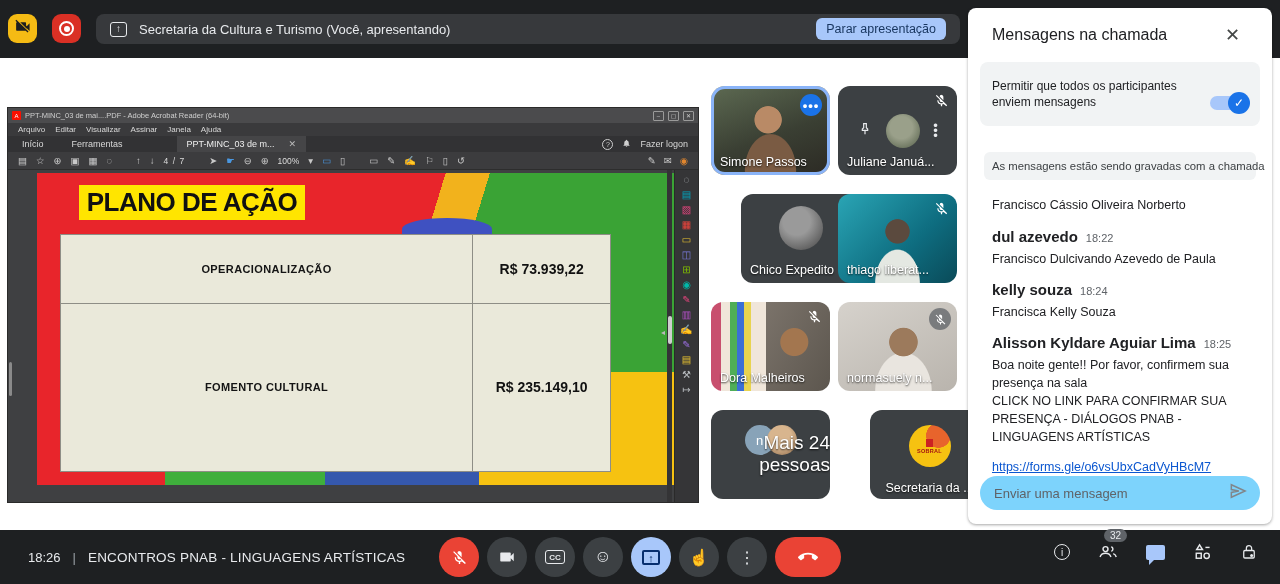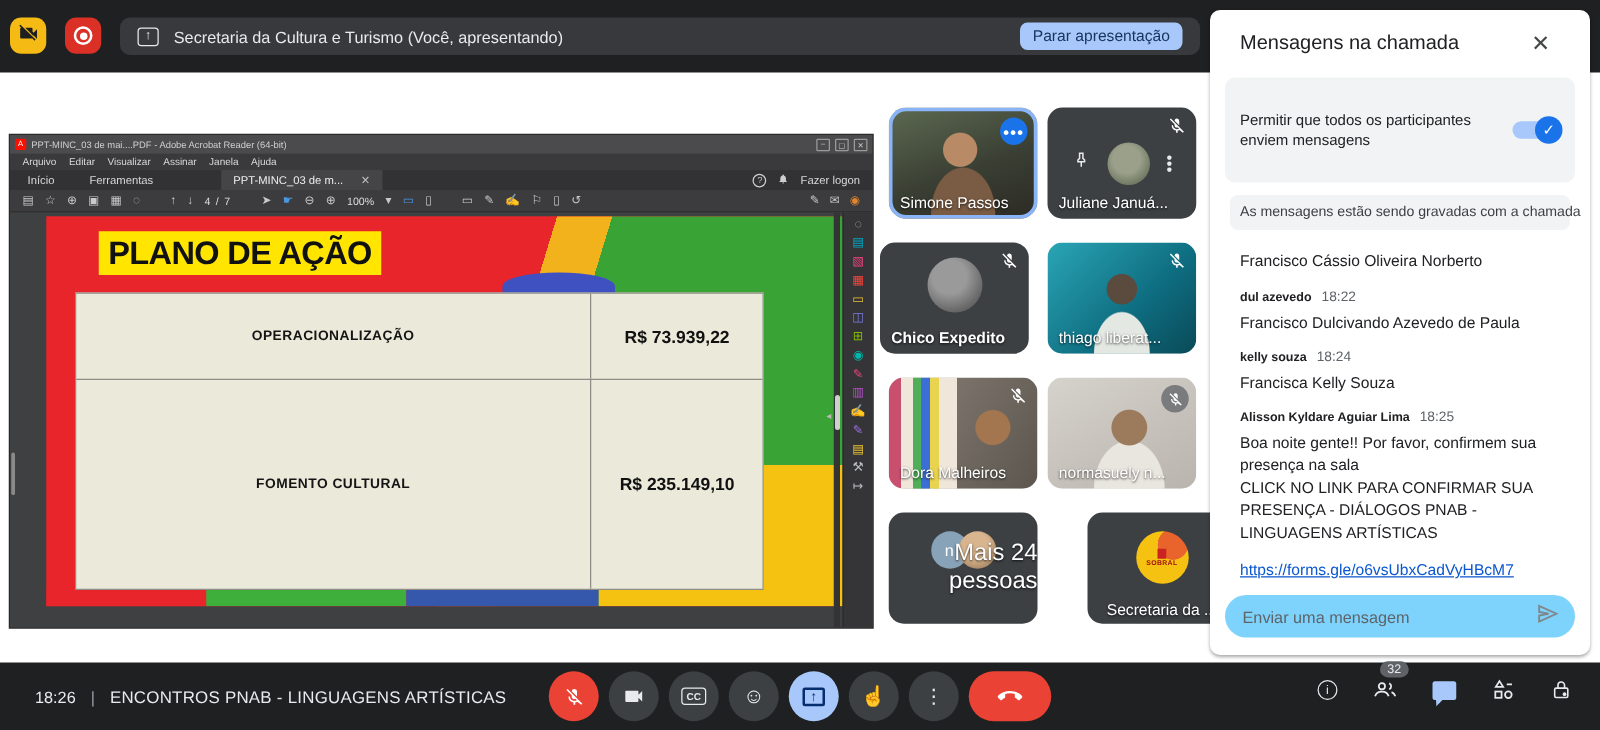--- a/index.html
+++ b/index.html
@@ -139,33 +139,33 @@
     display:flex; flex-direction:column; align-items:center; justify-content:center; }
   .logo-sobral .crest { width:7px; height:8px; background:#c22; margin-bottom:1px; }
   .logo-sobral .lt { color:#a31212; font-size:5.5px; font-weight:bold; letter-spacing:.3px; }
 
   
   .chat { position:absolute; left:968px; top:8px; width:304px; height:516px; background:#fff;
     border-radius:8px; box-shadow:0 1px 3px rgba(0,0,0,.35); overflow:hidden; }
   .chat-head { display:flex; align-items:center; padding:18px 32px 10px 24px; }
   .chat-title { font-size:16px; color:#202124; }
   .chat-close { margin-left:auto; color:#444746; font-size:18px; cursor:pointer; line-height:1; }
-  .perm { margin:8px 12px 10px 12px; background:#f1f3f4; border-radius:8px; padding:26px 12px;
-    display:flex; align-items:center; }
+  .perm { margin:8px 12px 26px 12px; background:#f1f3f4; border-radius:8px; padding:16px 12px;
+    display:flex; align-items:flex-end; }
   .perm-text { font-size:12px; color:#202124; line-height:1.35; width:205px; }
   .toggle { position:relative; width:38px; height:14px; background:#a8c7fa; border-radius:8px;
     margin-left:auto; cursor:pointer; }
   .knob { position:absolute; right:-2px; top:-4px; width:22px; height:22px; background:#1a73e8;
     border-radius:50%; color:#fff; font-size:12px; display:flex; align-items:center; justify-content:center; }
   .notice { margin:0 16px 12px 16px; background:#f1f3f4; border-radius:6px; padding:8px 8px;
     font-size:11.3px; color:#3c4043; text-align:center; white-space:nowrap; }
   .msgs { padding:4px 24px 0 24px; }
   .msg { margin-bottom:13px; }
   .msg-head { display:flex; align-items:baseline; gap:8px; margin-bottom:5px; }
-  .msg-sender { font-size:10px; font-weight:bold; color:#202124; }
+  .msg-sender { font-size:15px; font-weight:bold; color:#202124; }
   .msg-time { font-size:11px; color:#5f6368; }
   .msg-text { font-size:12.5px; color:#202124; line-height:1.45; }
   .msg-link { display:inline-block; margin-top:14px; font-size:12.5px; color:#0b57d0;
     text-decoration:underline; word-break:break-all; }
   .chat-input { position:absolute; left:12px; right:12px; bottom:14px; height:34px;
     background:#7dd3fc; border-radius:17px; display:flex; align-items:center; padding:0 12px 0 14px; }
   .chat-input input { flex:1; border:none; background:transparent; outline:none;
     font-size:13px; color:#202124; font-family:inherit; }
   .chat-input input::placeholder { color:#5f6368; opacity:1; }
 
@@ -359,21 +359,21 @@
         <svg width="16" height="16" viewBox="0 0 24 24">
             <path fill="none" stroke="#e8eaed" stroke-width="1.8" d="M14 4h-4v6L8 12v2h8v-2l-2-2V4zM12 14v6"></path>
           </svg>
       </span>
       <span class="avatar-sm"></span>
       <span class="dots-v">•<br>•<br>•</span>
     </span>
     <span class="name">Juliane Januá...</span>
   </div>
 
-  <div class="tile" style="left:704px; top:194px;font-weight:bold;">
+  <div class="tile" style="left:741px; top:194px;">
     <span class="mic">
       <svg width="15" height="15" viewBox="0 0 24 24">
           <path fill="#fff" d="M15 11.5V6a3 3 0 0 0-5.98-.35L15 11.6v-.1zM4.3 3 3 4.3l6 6v1.2c0 1.66 1.34 3 3 3 .43 0 .84-.09 1.21-.26l1.66 1.66A6.96 6.96 0 0 1 12 16.5c-2.76 0-5-2.24-5-5H5.3a7 7 0 0 0 5.7 6.89V21h2v-2.61a6.9 6.9 0 0 0 2.35-.78L19.7 21 21 19.7 4.3 3z"></path>
         </svg>
     </span>
     <span class="avatar-lg"></span>
     <span class="name">Chico Expedito</span>
   </div>
 
   <div class="tile bg-thiago" style="left:838px; top:194px;">

